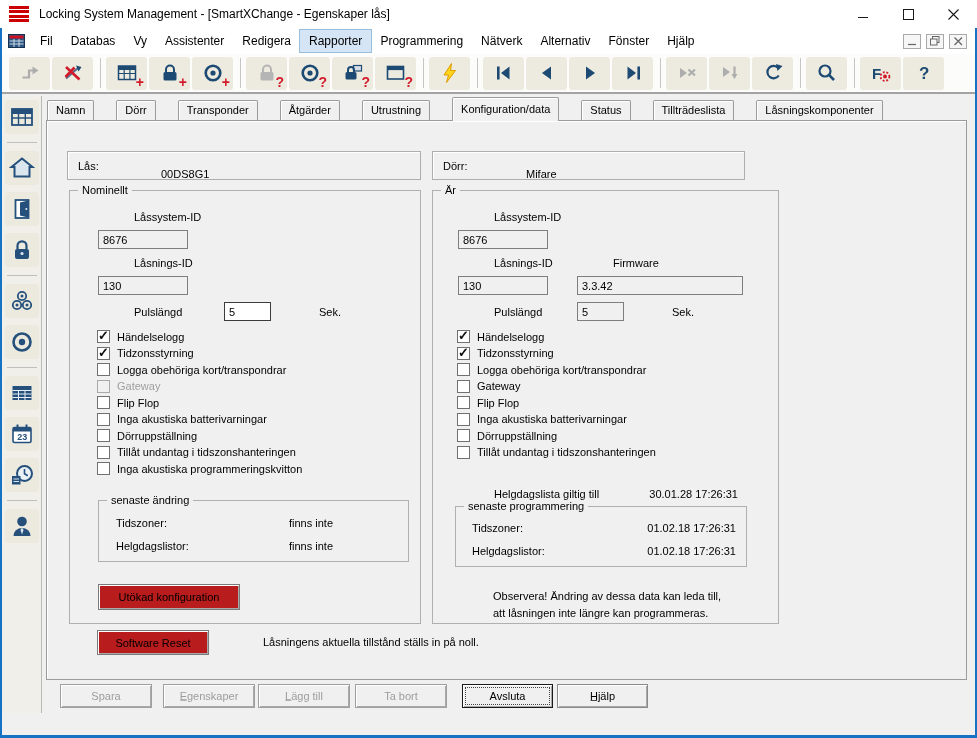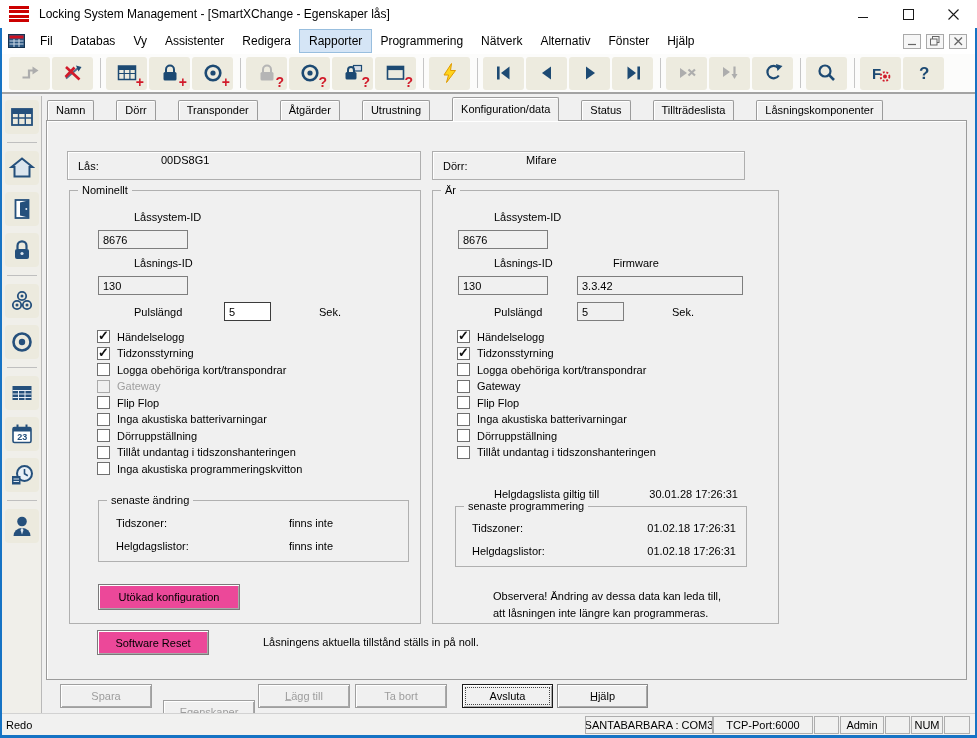--- a/index.html
+++ b/index.html
@@ -44,35 +44,35 @@
   .sbsep { width:30px; height:1px; background:#bfbfbf; margin:1px 0 8px; }
   .main { position:absolute; left:41px; right:6px; top:0; bottom:0; }
   .tabstrip { position:absolute; left:4px; top:1px; height:24px; display:flex; align-items:flex-end; z-index:5;gap:20px; }
   .tab { height:20px; line-height:19px; padding:0 8px; font-size:11px; background:#f0f0f0; border:1px solid #9b9b9b; border-bottom:none; border-radius:2px 2px 0 0; margin-right:2px; margin-bottom:1px; box-shadow:inset 1px 1px 0 #fff; cursor:default; white-space:nowrap; }
   .tab.active { height:24px; line-height:22px; margin-bottom:0; background:#f0f0f0; }
   .panel { position:absolute; left:3px; right:2px; top:24px; bottom:33px; background:#f0f0f0; border:1px solid #9b9b9b; box-shadow:inset 1px 1px 0 #fff; z-index:1; }
 
   
   .hbox { position:absolute; height:29px; border:1px solid #aeaeae; box-shadow:inset 1px 1px 0 #fff; }
   .hbox .hlabel { position:absolute; left:10px; top:8px; }
-  .hbox .hvalue { position:absolute; left:93px; top:2px; }
+  .hbox .hvalue { position:absolute; left:93px; top:16px; }
   .gbox { position:absolute; border:1px solid #b0b0b0; }
   .glabel { position:absolute; top:-7px; left:8px; background:#f0f0f0; padding:0 4px; }
   .lbl { position:absolute; white-space:nowrap;padding-left:36px; }
   .val { position:absolute; white-space:nowrap; }
   .inp { position:absolute; height:19px; border:1px solid #7e7e7e; background:#f0f0f0; font-family:inherit; font-size:11px; padding:0 4px; color:#000; }
   .inp.white { background:#fff; border-color:#3c3c3c; }
   .cblist { position:absolute; }
   .cbrow { display:flex; align-items:center; height:13px; margin-bottom:3.5px; }
   .cb { width:13px; height:13px; background:#fff; border:1px solid #707070; margin-right:7px; position:relative; flex:none; }
   .cbrow.checked .cb::after { content:"✓"; position:absolute; left:0; top:-3px; font-size:13px; font-weight:bold; color:#111; }
   .cbrow.disabled .cb { background:#f0f0f0; border-color:#a9a9a9; }
   .cbrow.disabled .cblabel { color:#9f9f9f; }
   .cblabel { white-space:nowrap; }
-  .btn { background:#ec4899; border:1px solid #7a7a7a; box-shadow:inset 1px 1px 0 #fff, inset -1px -1px 0 #a9a9a9; font-family:inherit; font-size:11px; color:#000; cursor:default; }
+  .btn { background:#b91c1c; border:1px solid #7a7a7a; box-shadow:inset 1px 1px 0 #fff, inset -1px -1px 0 #a9a9a9; font-family:inherit; font-size:11px; color:#000; cursor:default; }
   .frow-label { position:absolute; white-space:nowrap; }
   .frow-value { position:absolute; white-space:nowrap; }
 
   
   .footer { position:absolute; left:0; top:682px; width:100%; height:28px; z-index:10; }
   .fbtn { position:absolute; top:2px; height:24px; width:92px; text-align:center; background:#f0f0f0; border:1px solid #8b8b8b; box-shadow:inset 1px 1px 0 #fff, inset -1px -1px 0 #a9a9a9; font-family:inherit; font-size:11px; cursor:default; }
   .fbtn.disabled { color:#9d9d9d; border-color:#9f9f9f; }
   .fbtn.default { border:1px solid #1a1a1a; outline:1px dotted #444; outline-offset:-4px; }
 
   
@@ -537,34 +537,24 @@
 
         <button class="btn" style="position:absolute; left:50px; top:509px; width:112px; height:25px;">Software Reset</button>
         <span class="lbl" style="left:180px; top:515px;text-align:center;">Låsningens aktuella tillstånd ställs in på noll.</span>
 
       </div>
     </div>
   </div>
 
   <div class="footer">
     <button class="fbtn disabled" style="left:60px;">Spara</button>
-    <button class="fbtn disabled" style="left:163px;margin-top:16px;">E̲genskaper</button>
+    <button class="fbtn disabled" style="left:163px;">E̲genskaper</button>
     <button class="fbtn disabled" style="left:258px;">L̲ägg till</button>
     <button class="fbtn disabled" style="left:355px;">Ta bort</button>
     <button class="fbtn default" style="left:462px; width:91px;">Avsluta</button>
     <button class="fbtn" style="left:557px; width:91px;">H̲jälp</button>
   </div>
 
-  <div class="statusbar">
-    <span class="status-left">Redo</span>
-    <span class="ssec" style="left:583px; width:128px;">SANTABARBARA : COM3</span>
-    <span class="ssec" style="left:711px; width:100px;">TCP-Port:6000</span>
-    <span class="ssec" style="left:812px; width:25px;"></span>
-    <span class="ssec" style="left:838px; width:44px;">Admin</span>
-    <span class="ssec" style="left:883px; width:25px;"></span>
-    <span class="ssec" style="left:909px; width:32px;">NUM</span>
-    <span class="ssec" style="left:942px; width:26px;"></span>
-  </div>
 
   <div class="edge-left"></div>
   <div class="edge-right"></div>
   <div class="edge-bottom"></div>
 </div>
 
 </body></html>

